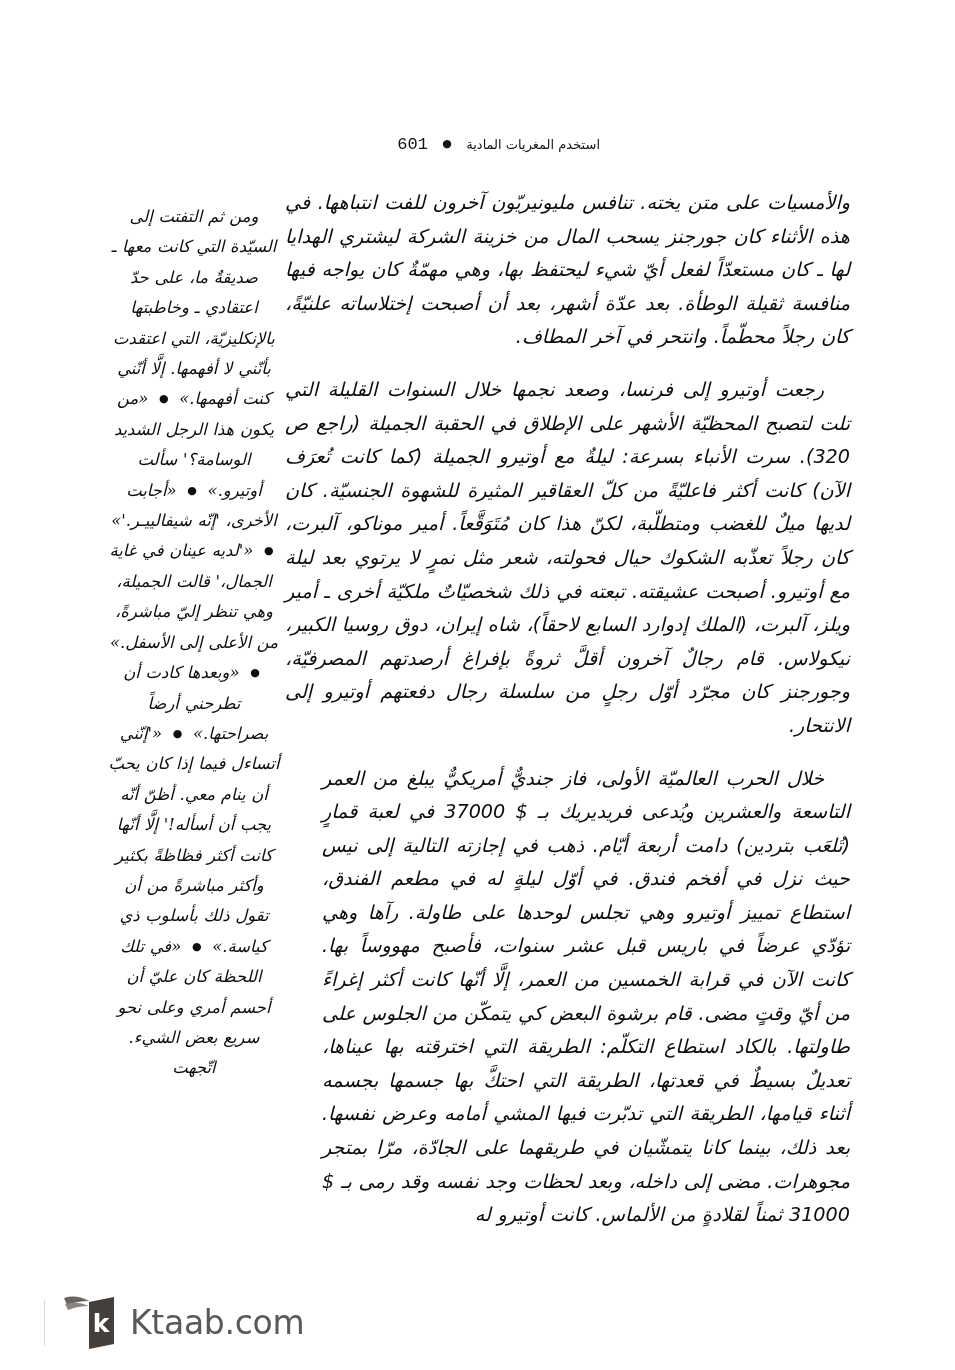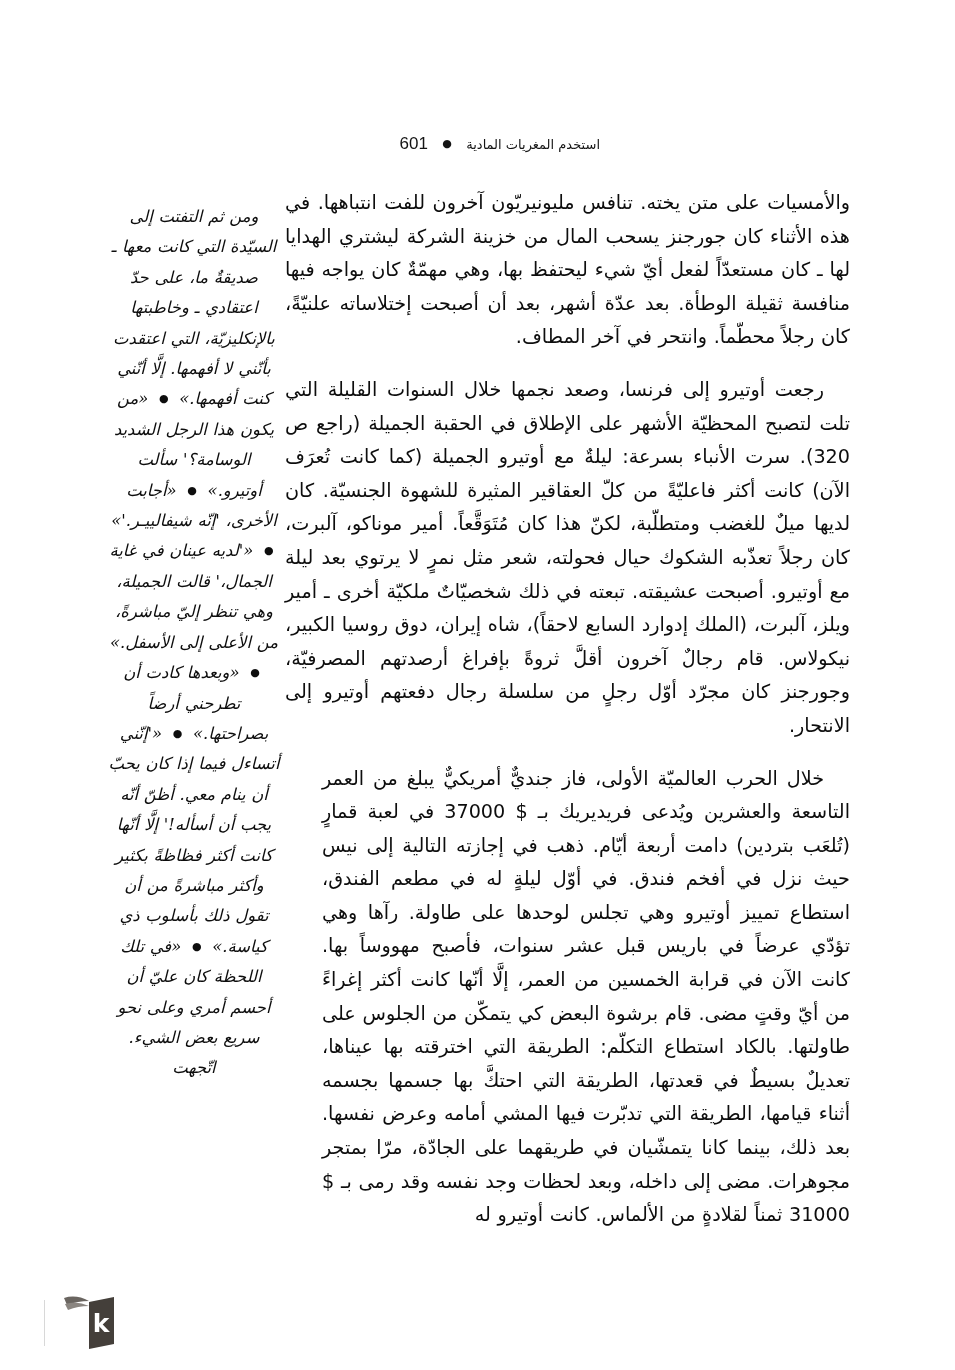--- a/index.html
+++ b/index.html
@@ -32,21 +32,21 @@
   }
   .page-header .hdr-title { font-size: 13px; }
   .page-header .hdr-dot {
     display: inline-block;
     margin: 0 9px;
     vertical-align: 2px;
     font-size: 11px;
   }
   .page-header .hdr-folio {
     font-size: 17px;
-    font-family: Liberation Sans, sans-serif;
+    font-family: Liberation Mono, monospace;
   }
 
   
   .columns {
     position: absolute;
     top: 186px;
     right: 0;
     left: 0;
     height: 1070px;
   }
@@ -61,20 +61,21 @@
     text-align: justify;
     text-align-last: right;
   }
   .body-col p {
     margin: 0 0 19px 0;
     font-size: 19.2px;
     line-height: 33.6px;
     text-indent: 26px;
     color: #0d0d0d;
     word-spacing: 0.5px;
+    font-style: italic;
   }
   .body-col p.no-indent { text-indent: 0; }
   .body-col p:last-child { margin-bottom: 0; margin-left: 37px; }
 
   
   .margin-col {
     position: absolute;
     top: 16px;
     left: 108px;
     width: 172px;
@@ -176,13 +177,14 @@
     <svg width="56" height="60" viewBox="0 0 56 60" xmlns="http://www.w3.org/2000/svg">
 
       <path d="M2 6 Q14 2 27 9 Q16 9 5 13 Z" fill="#6a6560"></path>
       <path d="M3 12 Q15 8 27 14 Q16 14 6 18 Z" fill="#8a8580"></path>
 
       <path d="M27 10 L52 5 L52 52 L27 57 Z" fill="#443f3a"></path>
 
       <text x="39" y="40" font-family="DejaVu Sans, Liberation Sans, sans-serif" font-size="25" font-weight="bold" fill="#ffffff" text-anchor="middle">k</text>
     </svg>
   </span>
+  <span class="wm-text">Ktaab.com</span>
 </div>
 
 </body></html>

